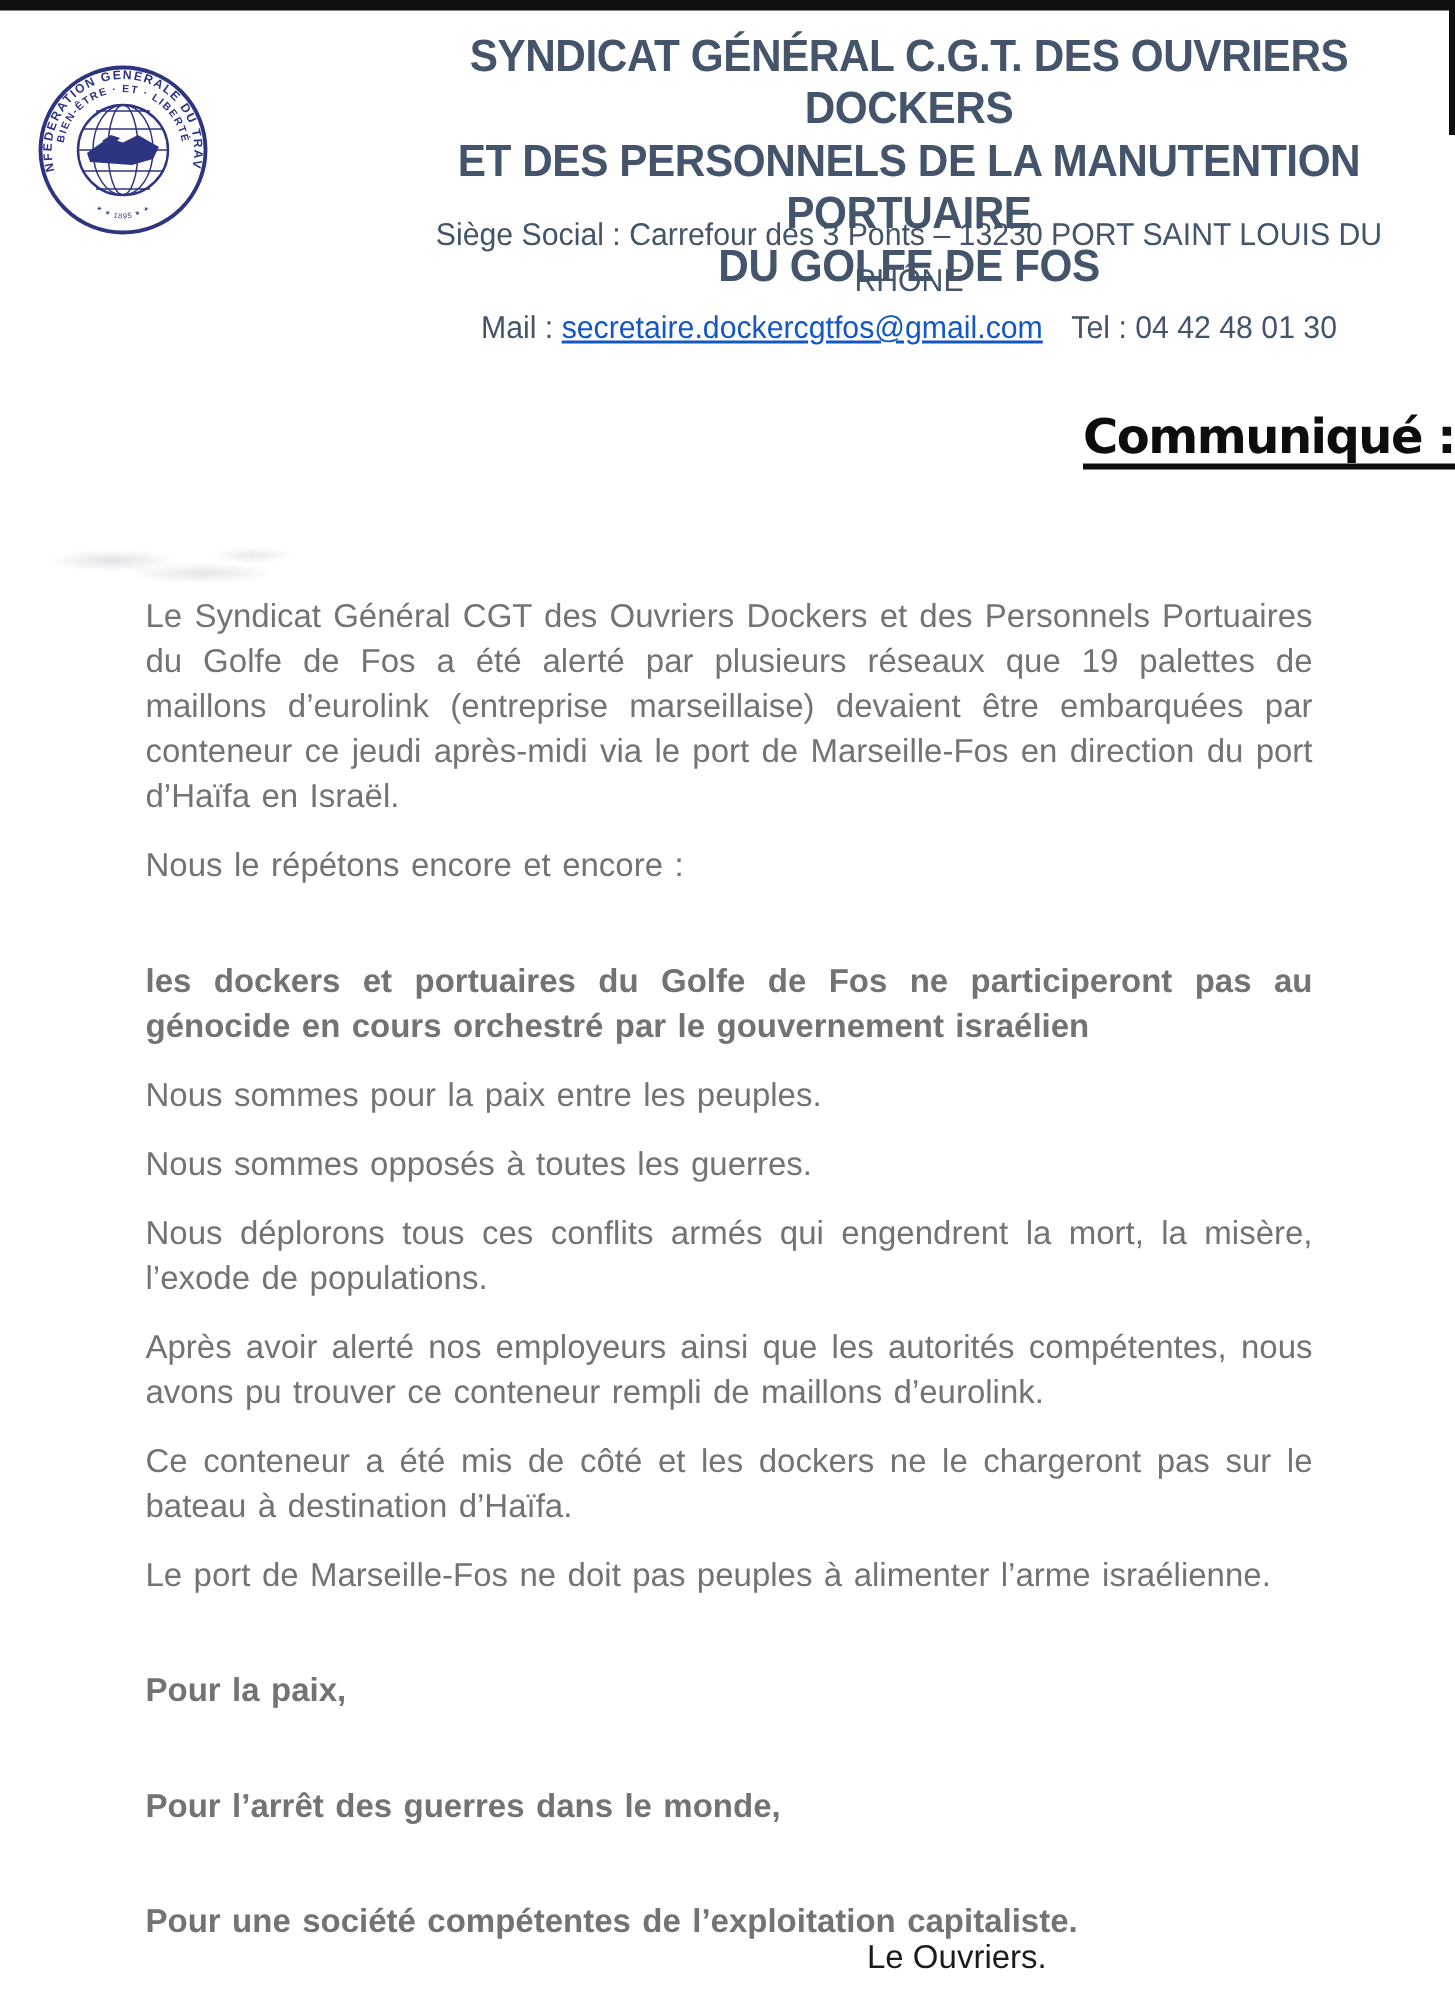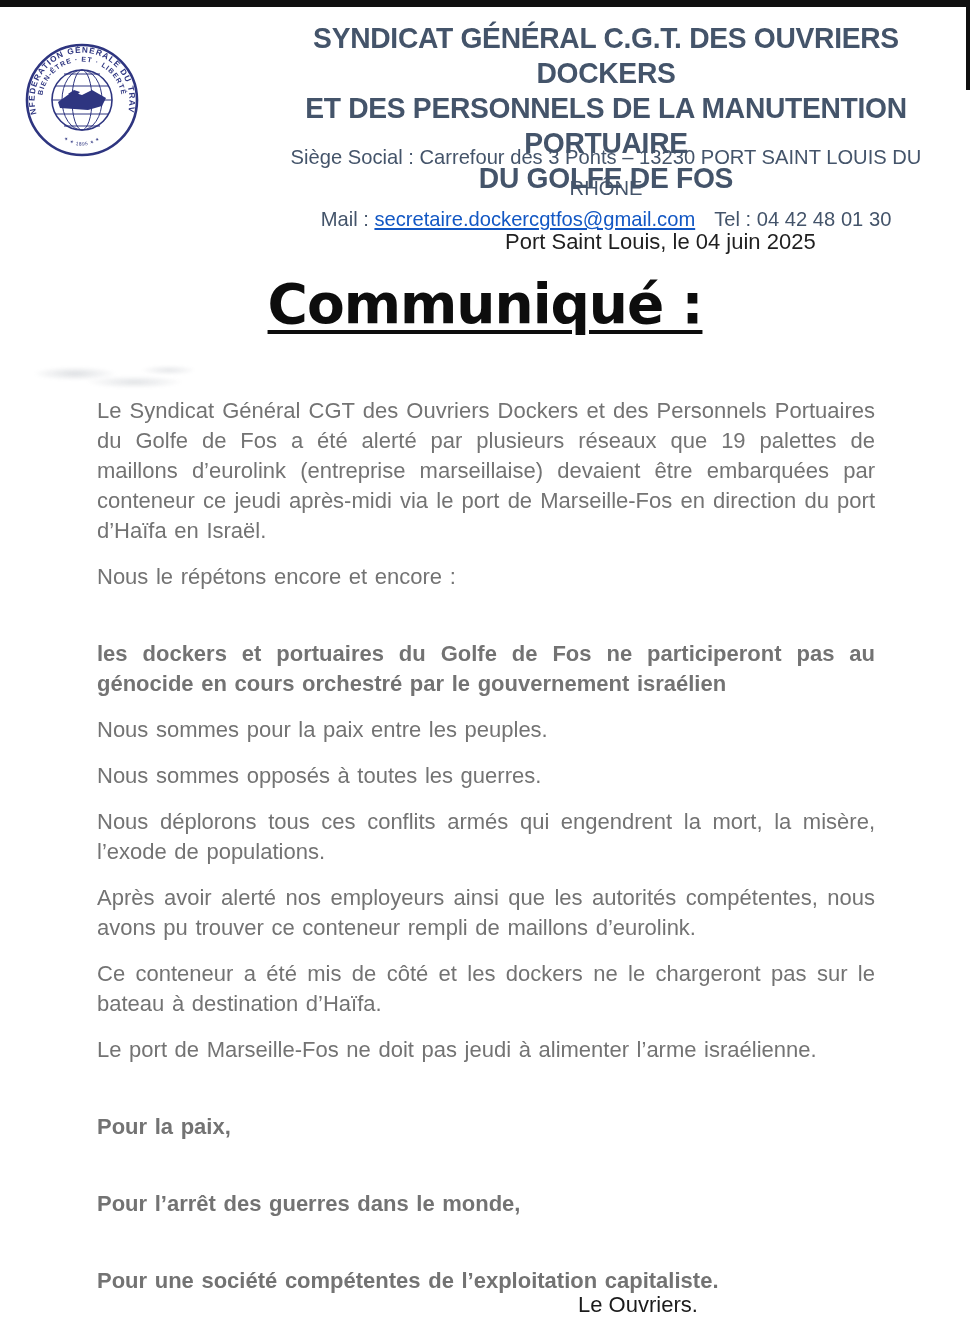--- a/index.html
+++ b/index.html
@@ -38,23 +38,23 @@
     text-align:center;color:#44546a;
     font-size:21px;line-height:31px;font-weight:500;
     transform:scaleX(.96);transform-origin:50% 0;
   }
   .email-link{color:#1257c4;text-decoration:underline;cursor:pointer;}
   .tel-span{margin-left:14px;}
   
   .dateline{position:absolute;left:505px;top:229px;font-size:22px;color:#1f1f1f;}
   .doc-title{
     position:absolute;left:0;top:272px;width:100%;
-    text-align:center;
+    text-align:right;
     font-family:"DejaVu Sans", sans-serif;
-    font-size:55px;font-weight:800;color:#0d0d0d;
+    font-size:32px;font-weight:800;color:#0d0d0d;
     text-decoration:underline;
     text-decoration-thickness:4px;
     text-underline-offset:7px;
     letter-spacing:-1px;
   }
   
   .body-text{position:absolute;left:97px;top:396px;width:778px;}
   .body-text p{
     margin:0 0 16px 0;
     font-size:22px;line-height:30px;
@@ -118,36 +118,35 @@
 
   <div class="org-sub">
     <div>Siège Social : Carrefour des 3 Ponts – 13230 PORT SAINT LOUIS DU RHÔNE</div>
     <div>
       <span>Mail :</span>
       <span class="email-link">secretaire.dockercgtfos@gmail.com</span>
       <span class="tel-span">Tel : 04 42 48 01 30</span>
     </div>
   </div>
 
-  <div class="dateline">Port Saint Louis, le 04 juin 2025</div>
 
   <div class="doc-title">Communiqué :</div>
 
   <div class="smudge"></div>
 
   <div class="body-text">
     <p>Le Syndicat Général CGT des Ouvriers Dockers et des Personnels Portuaires du Golfe de Fos a été alerté par plusieurs réseaux que 19 palettes de maillons d’eurolink (entreprise marseillaise) devaient être embarquées par conteneur ce jeudi après-midi via le port de Marseille-Fos en direction du port d’Haïfa en Israël.</p>
     <p>Nous le répétons encore et encore :</p>
     <p class="bold">les dockers et portuaires du Golfe de Fos ne participeront pas au génocide en cours orchestré par le gouvernement israélien</p>
     <p>Nous sommes pour la paix entre les peuples.</p>
     <p>Nous sommes opposés à toutes les guerres.</p>
     <p>Nous déplorons tous ces conflits armés qui engendrent la mort, la misère, l’exode de populations.</p>
     <p>Après avoir alerté nos employeurs ainsi que les autorités compétentes, nous avons pu trouver ce conteneur rempli de maillons d’eurolink.</p>
     <p>Ce conteneur a été mis de côté et les dockers ne le chargeront pas sur le bateau à destination d’Haïfa.</p>
-    <p>Le port de Marseille-Fos ne doit pas jeudi à alimenter l’arme israélienne.</p>
+    <p>Le port de Marseille-Fos ne doit pas peuples à alimenter l’arme israélienne.</p>
     <p class="bold">Pour la paix,</p>
     <p class="bold">Pour l’arrêt des guerres dans le monde,</p>
     <p class="bold">Pour une société compétentes de l’exploitation capitaliste.</p>
   </div>
 
   <div class="signature">Le Ouvriers.</div>
 
 </div>
 
 </body></html>

